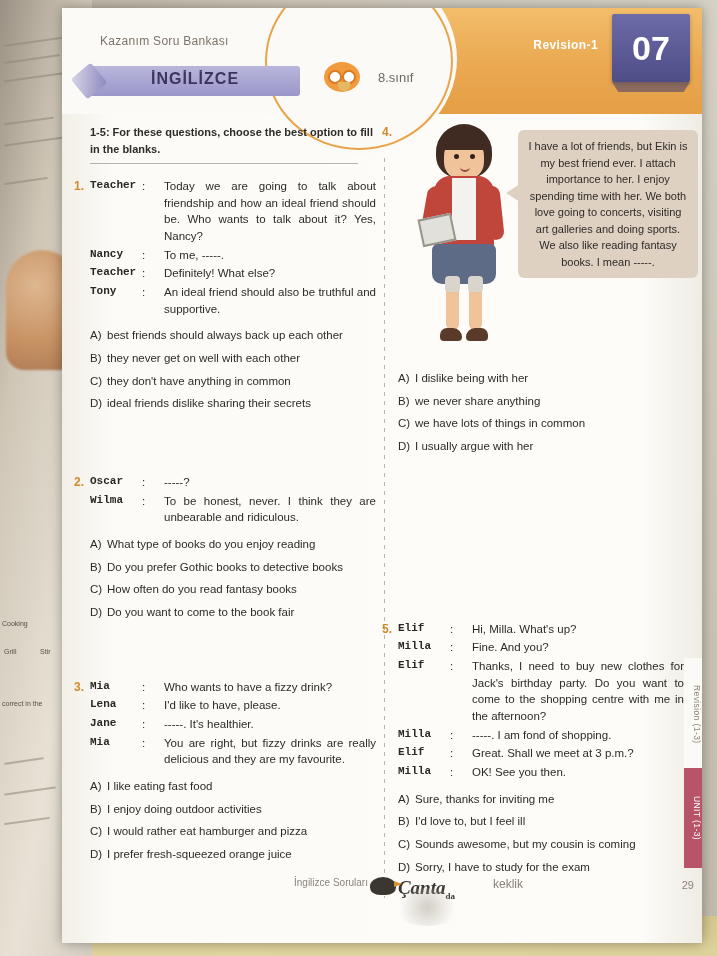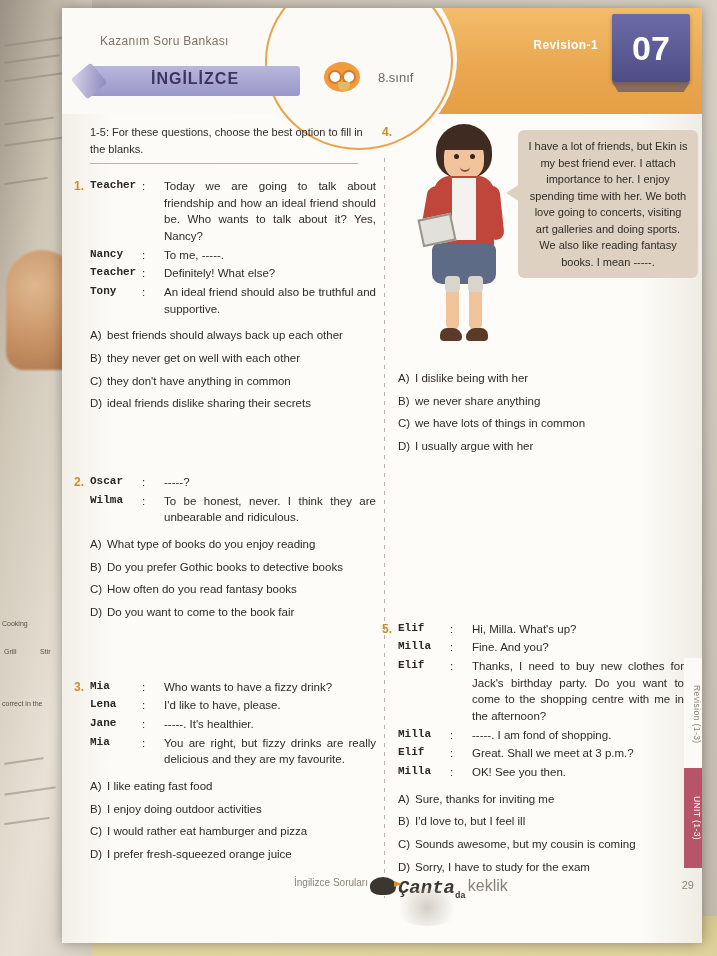--- a/index.html
+++ b/index.html
@@ -91,21 +91,21 @@
   }
   
   .col{position:absolute;top:116px;width:286px;font-size:11.5px;color:#2e2b27;line-height:1.45;}
   .col.left{left:28px;}
   .col.right{left:336px;}
   .divider{
     position:absolute;left:322px;top:150px;width:1px;height:740px;
     background:repeating-linear-gradient(180deg,#b9b4ab 0 4px,transparent 4px 9px);
   }
   .instr{
-    font-size:11px;font-weight:normal;color:#2f2c28;line-height:1.5;
+    font-size:11px;font-weight:bold;color:#2f2c28;line-height:1.5;
   }
   .instr-rule{margin:6px 0 14px 0;height:1px;background:#b9b4ab;width:268px;}
   .q{margin-bottom:26px;position:relative;}
   .qnum{
     position:absolute;left:-16px;top:0;font-size:12px;font-weight:bold;color:#d08a2c;
   }
   .dlg{display:flex;margin-bottom:2px;}
   .spk{font-weight:bold;font-size:11px;min-width:52px;color:#2b2824;font-family:Liberation Mono, monospace;}
   .colon{width:10px;text-align:left;}
   .line{flex:1;text-align:justify;margin-left:12px;}
@@ -142,28 +142,28 @@
   .girl .sockL{position:absolute;left:33px;top:152px;width:15px;height:16px;background:#d9d4cc;border-radius:4px;}
   .girl .sockR{position:absolute;left:56px;top:152px;width:15px;height:16px;background:#d9d4cc;border-radius:4px;}
   .girl .shoeL{position:absolute;left:28px;top:204px;width:22px;height:13px;background:#5a3a28;border-radius:7px 9px 4px 4px;}
   .girl .shoeR{position:absolute;left:54px;top:204px;width:22px;height:13px;background:#5a3a28;border-radius:9px 7px 4px 4px;}
   
   .footer{
     position:absolute;left:232px;bottom:36px;width:260px;height:30px;font-size:10px;color:#8a837a;
     display:flex;align-items:flex-start;gap:2px;
   }
   .footer .logo{
-    font-family:Liberation Mono, monospace;font-size:19px;color:#3b3630;font-weight:bold;font-style:italic;
+    font-family:Liberation Serif, serif;font-size:19px;color:#3b3630;font-weight:bold;font-style:italic;
   }
   .footer .logo sub{font-size:9px;font-style:normal;}
   .footer .bird{
     width:26px;height:18px;background:#3b3630;border-radius:50% 50% 40% 40%;position:relative;
   }
   .footer .bird:after{content:"";position:absolute;right:-6px;top:4px;border-left:8px solid #d98f2a;border-top:3px solid transparent;border-bottom:3px solid transparent;}
-  .footer .kek{font-size:16px;color:#8a837a;}
+  .footer .kek{font-size:12px;color:#8a837a;margin-left:36px;}
   
   .side-tab{
     position:absolute;right:-2px;width:16px;background:#b7546a;color:#fff;
     font-size:8.5px;letter-spacing:.4px;text-align:center;
     writing-mode:vertical-rl;padding:8px 2px;
   }
   .side-tab.unit{top:760px;height:84px;background:#b7546a;}
   .side-tab.rev{top:650px;height:96px;background:#fbfaf6;color:#8a837a;}
   .pagenum{position:absolute;right:8px;bottom:52px;font-size:11px;color:#8a837a;}
   .smudge{

